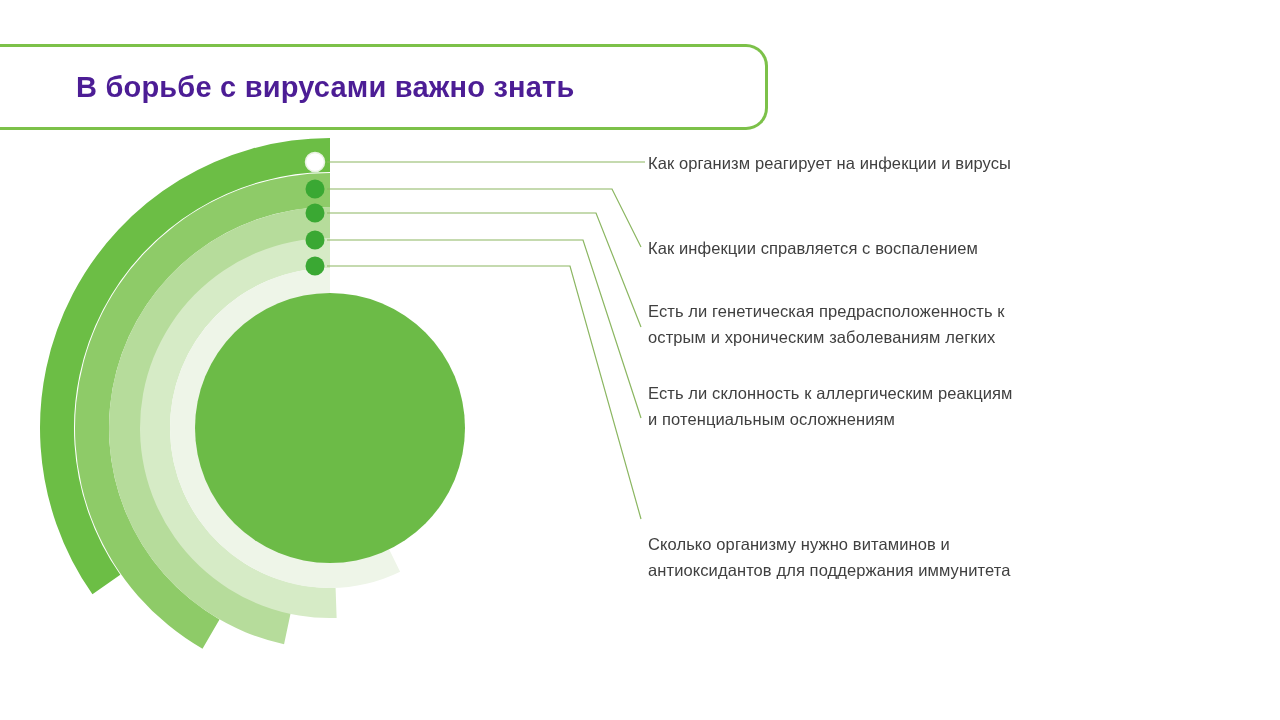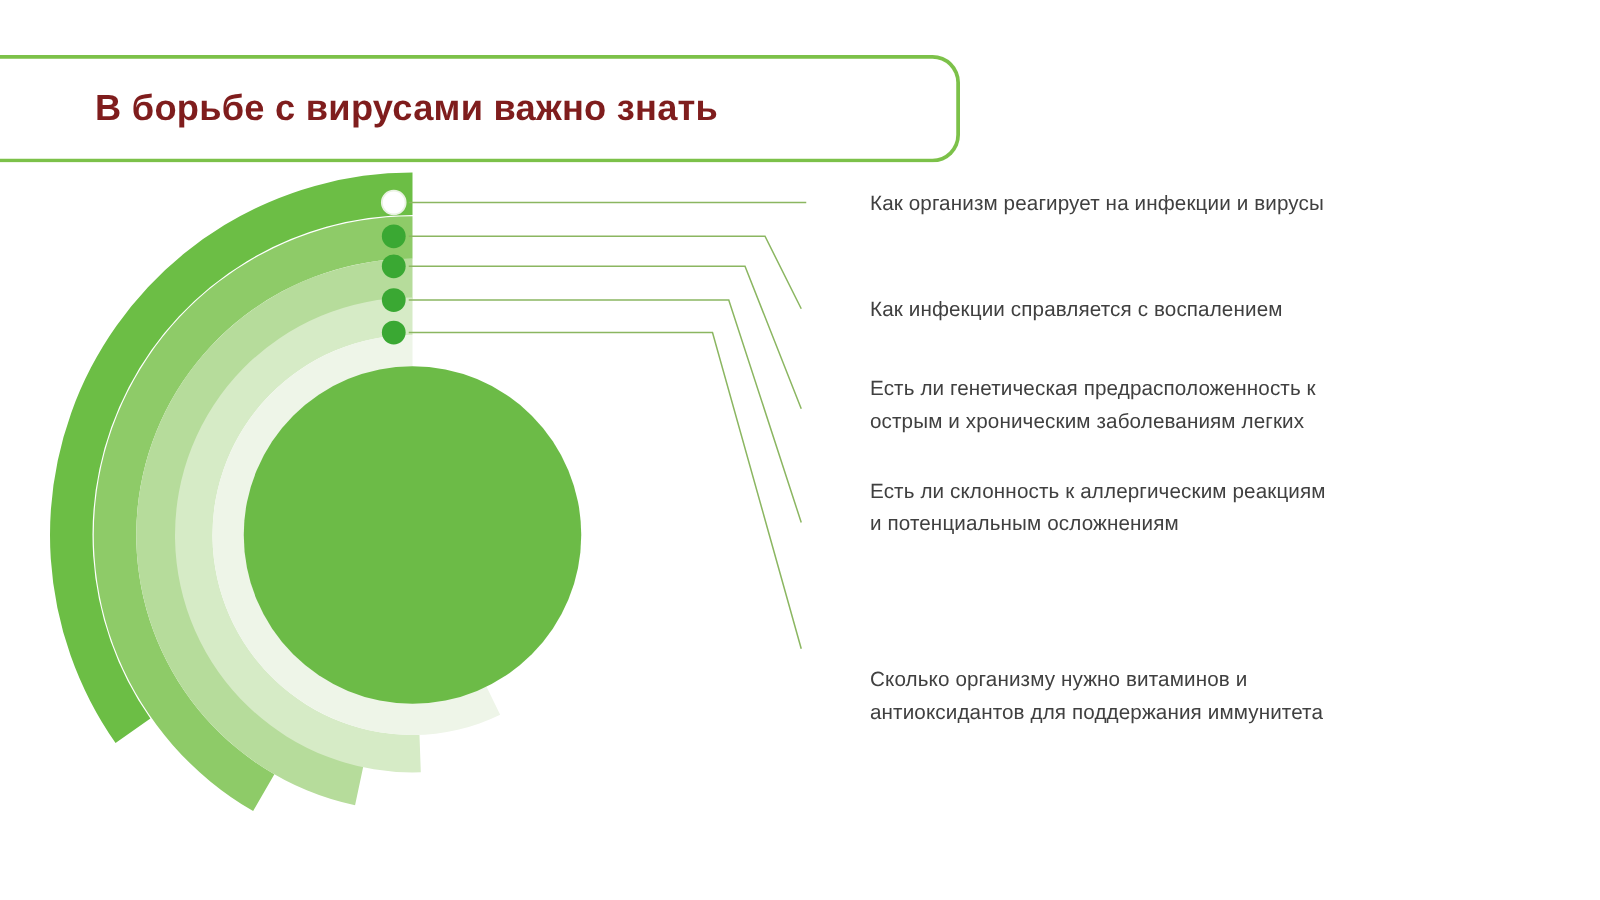--- a/index.html
+++ b/index.html
@@ -28,21 +28,21 @@
     border-top-right-radius: 22px;
     border-bottom-right-radius: 22px;
     background: #ffffff;
     display: flex;
     align-items: center;
   }
   #title-text {
     margin-left: 96px;
     font-size: 29px;
     font-weight: bold;
-    color: #7f1d1d;
+    color: #4c1d95;
     letter-spacing: 0.2px;
     white-space: nowrap;
   }
 
   
   #graphic {
     position: absolute;
     left: 0;
     top: 0;
     width: 1280px;
@@ -51,21 +51,20 @@
   }
 
   
   .item-text {
     position: absolute;
     font-size: 16.5px;
     line-height: 26px;
     color: #404040;
     white-space: pre-line;
     letter-spacing: 0.1px;
-    margin-left: 48px;
   }
   #item-text-0 { left: 648px; top: 150px; width: 500px; }
   #item-text-1 { left: 648px; top: 235px; width: 500px; }
   #item-text-2 { left: 648px; top: 298px; width: 490px; }
   #item-text-3 { left: 648px; top: 380px; width: 495px; }
   #item-text-4 { left: 648px; top: 531px; width: 500px; }
 </style>
 </head>
 <body>
 

